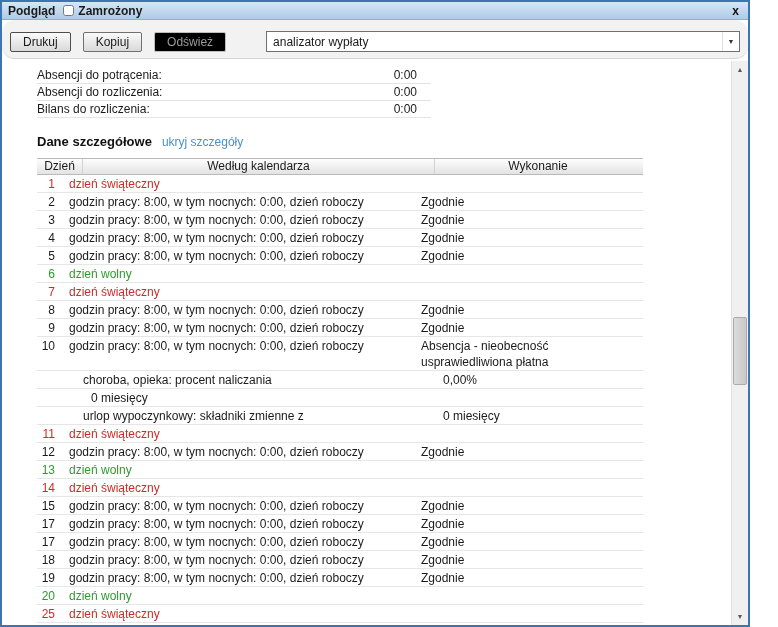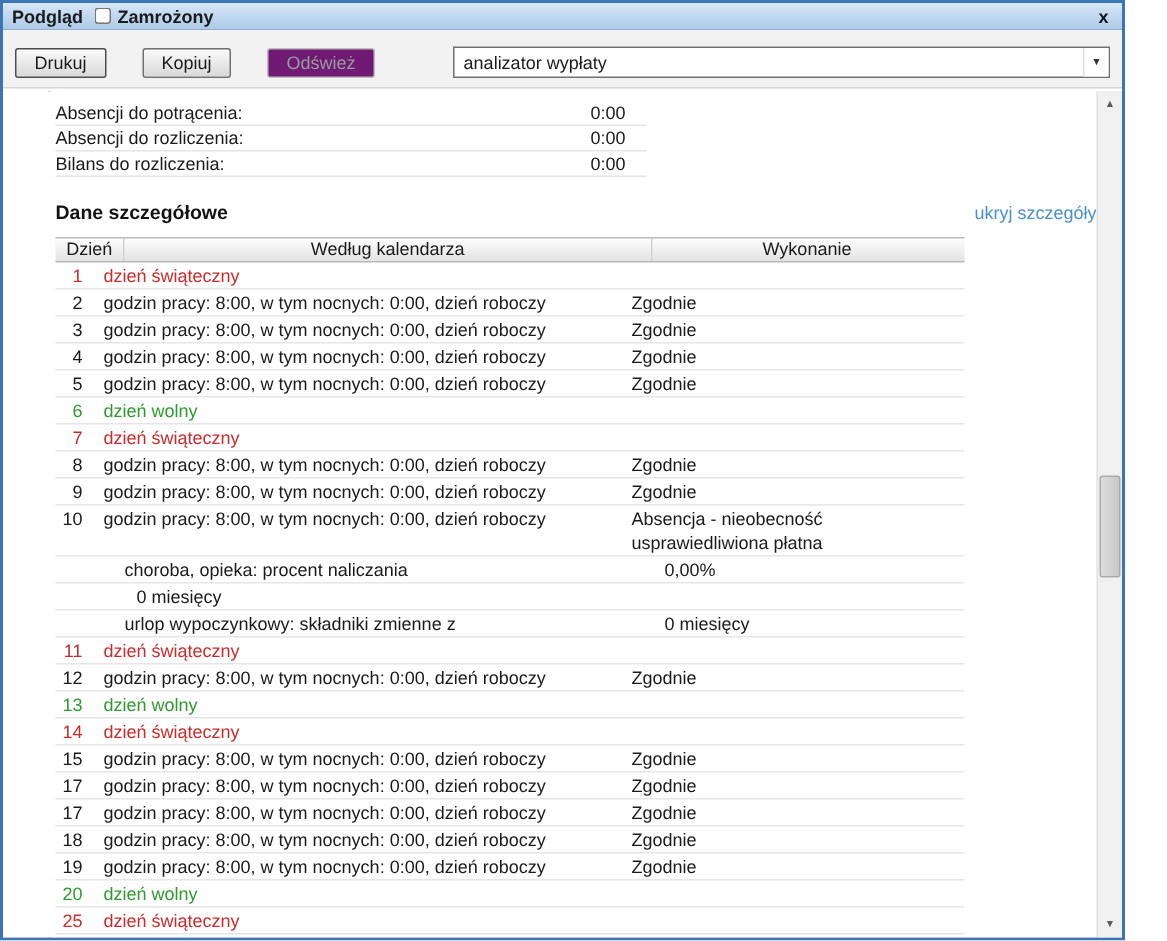--- a/index.html
+++ b/index.html
@@ -35,36 +35,37 @@
     font-weight:bold; font-size:12px; line-height:12px;
     padding:0 3px; cursor:default; color:#111;
   }
   
   .toolbar {
     height:39px;
     background:#f2f2f2;
     border-bottom:1px solid #d5d5d5;
     display:flex; align-items:flex-end;
     padding:0 8px 6px 8px;
-    gap:24px;
+    gap:12px;
+    border-radius:13px;
   }
   .btn {
     height:20px;
     padding:2px 12px;
     border:1px solid #707070;
     border-radius:2px;
     background:linear-gradient(#fafafa,#d9d9d9);
     font-family:inherit; font-size:12px;
     color:#1a1a1a;
   }
   .btn.primary { border-color:#4d4d4d; }
   .btn:disabled, .btn.disabled {
     color:#9b9b9b;
     border-color:#bdbdbd;
-    background:#701a75;
+    background:#000000;
   }
   .combo {
     flex:1;
     margin-left:28px;
     height:21px;
     border:1px solid #707070;
     background:#fff;
     display:flex; align-items:center;
     position:relative;
     padding-left:6px;
@@ -95,21 +96,21 @@
   .summary-list { width:394px; }
   .summary-row {
     display:flex; justify-content:space-between; align-items:center;
     height:17px;
     border-bottom:1px solid #e4e4e4;
     padding-right:14px;
   }
   
   .details-head {
     margin-top:16px;
-    display:flex; align-items:baseline; gap:10px;justify-content:space-between;
+    display:flex; align-items:baseline; gap:10px;
   }
   .details-title { font-weight:bold; font-size:13px; color:#111; }
   .details-link { color:#4a90c9; font-size:12px; cursor:pointer; }
   
   .dtable { margin-top:9px; width:606px; }
   .thead {
     display:flex;
     height:17px;
     background:linear-gradient(#fdfdfd,#e3e3e3);
     border-top:1px solid #b9b9b9;

